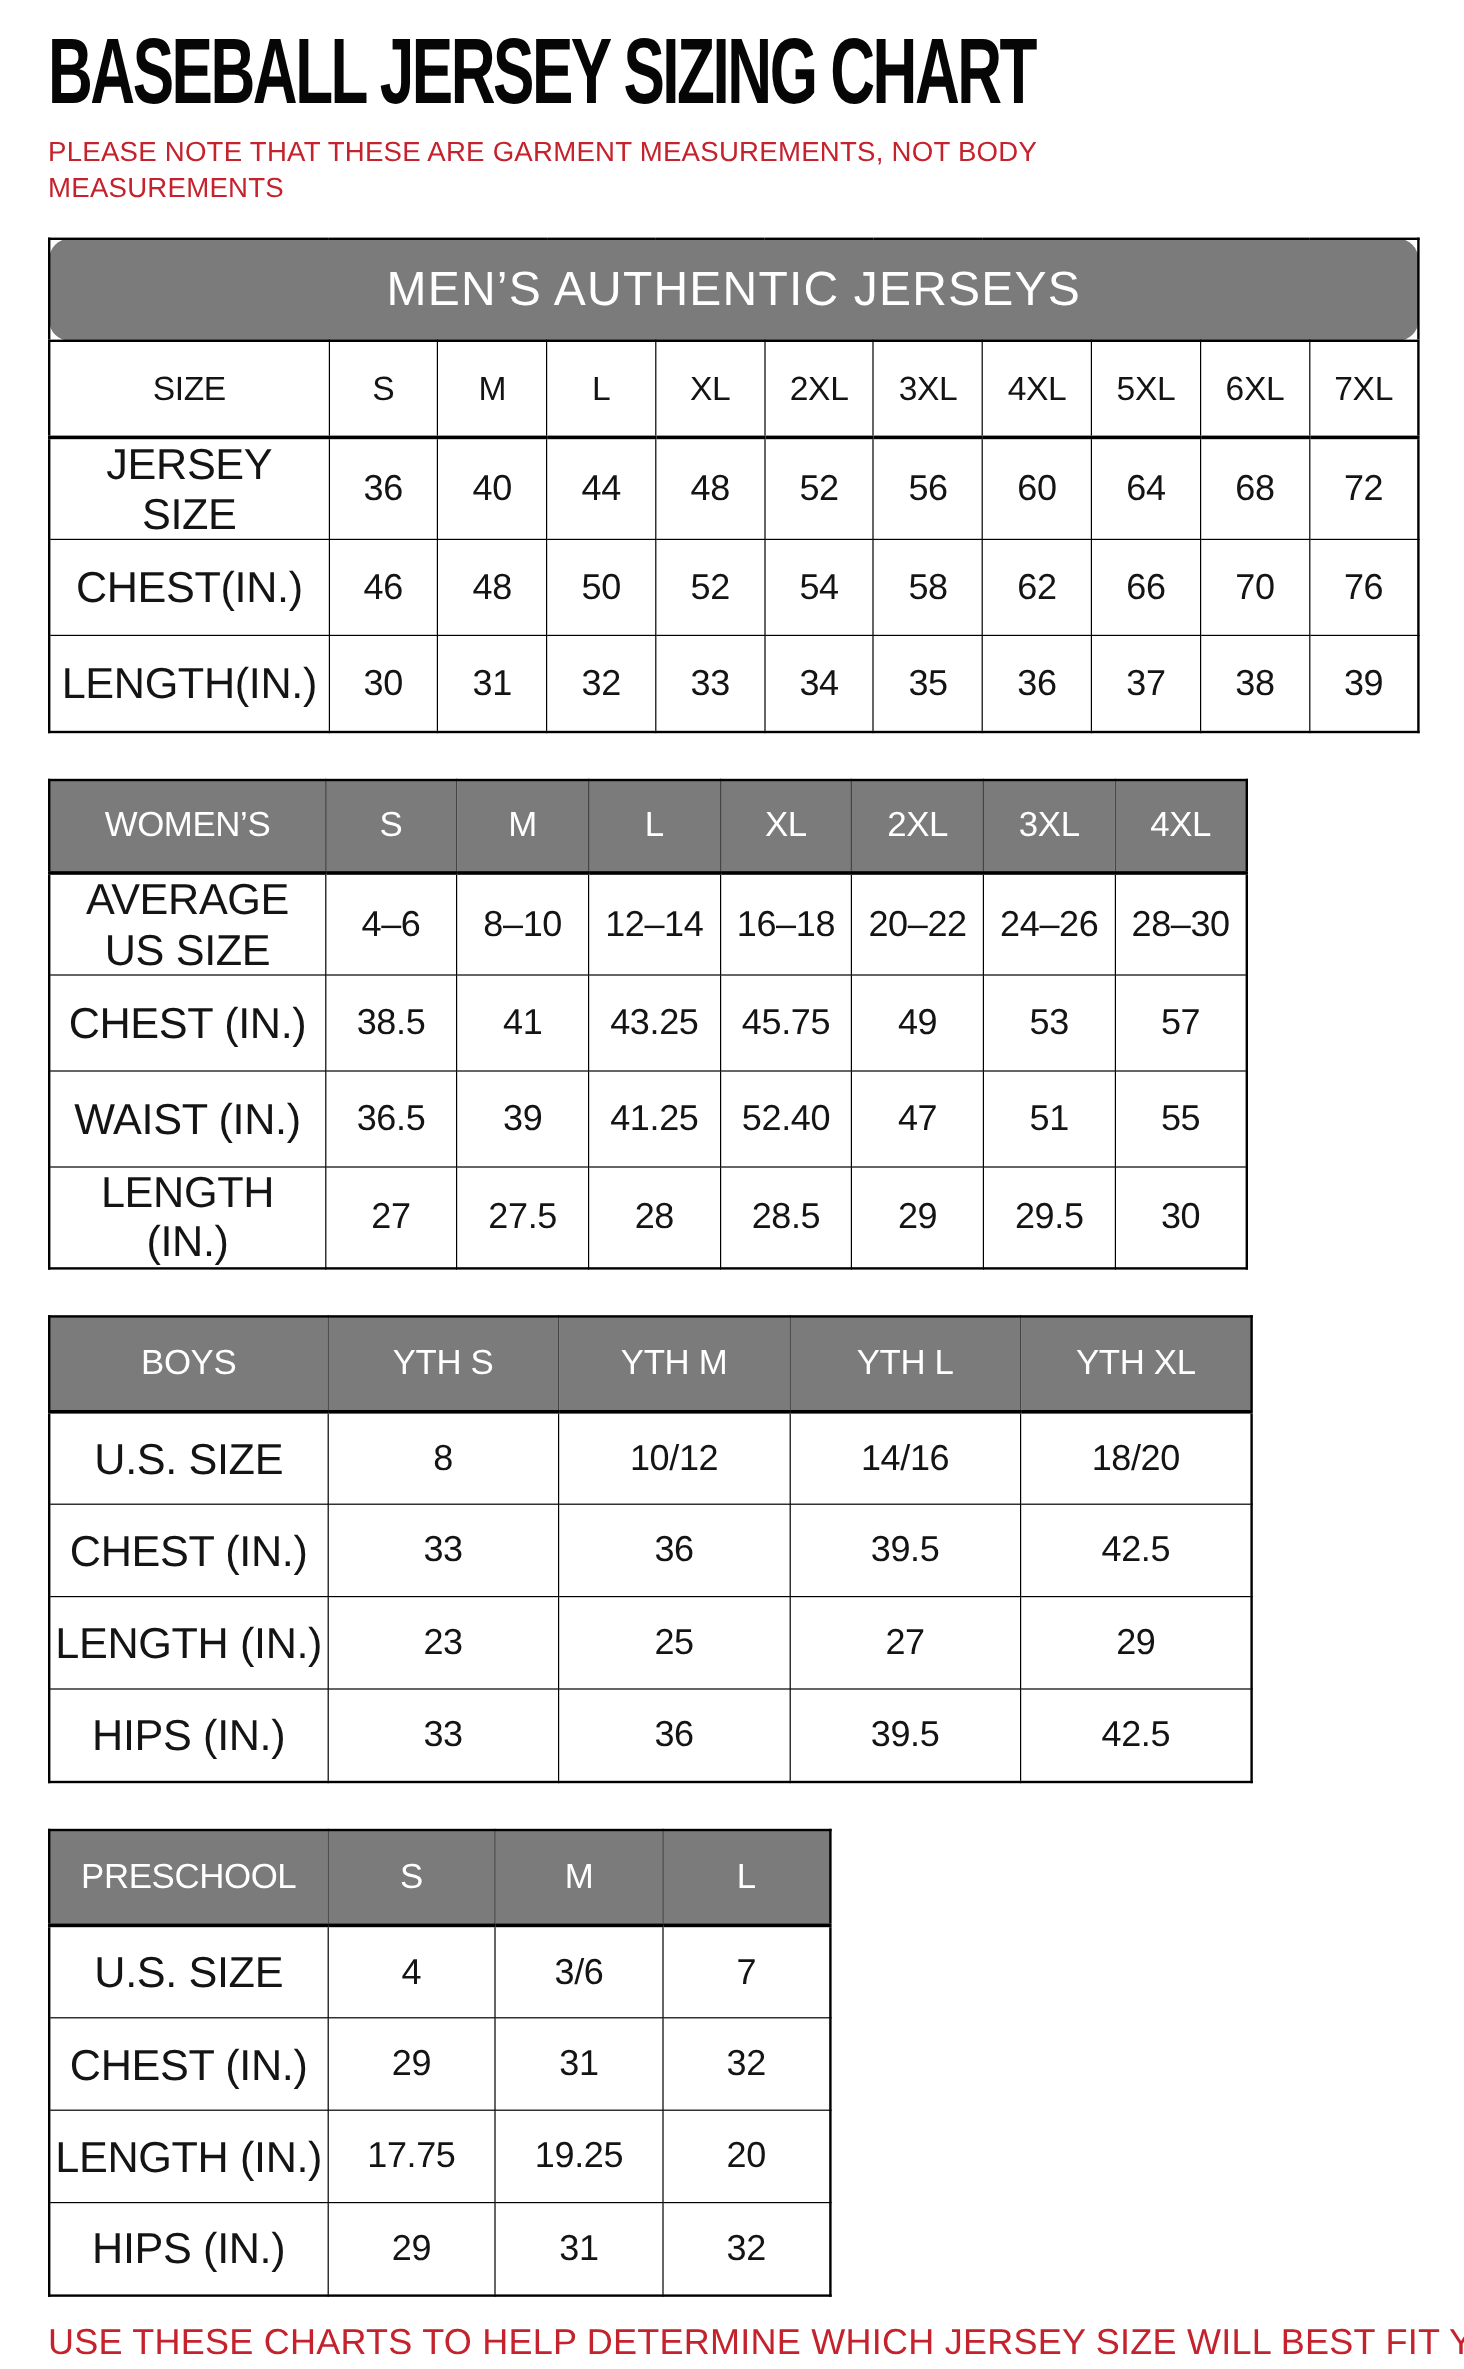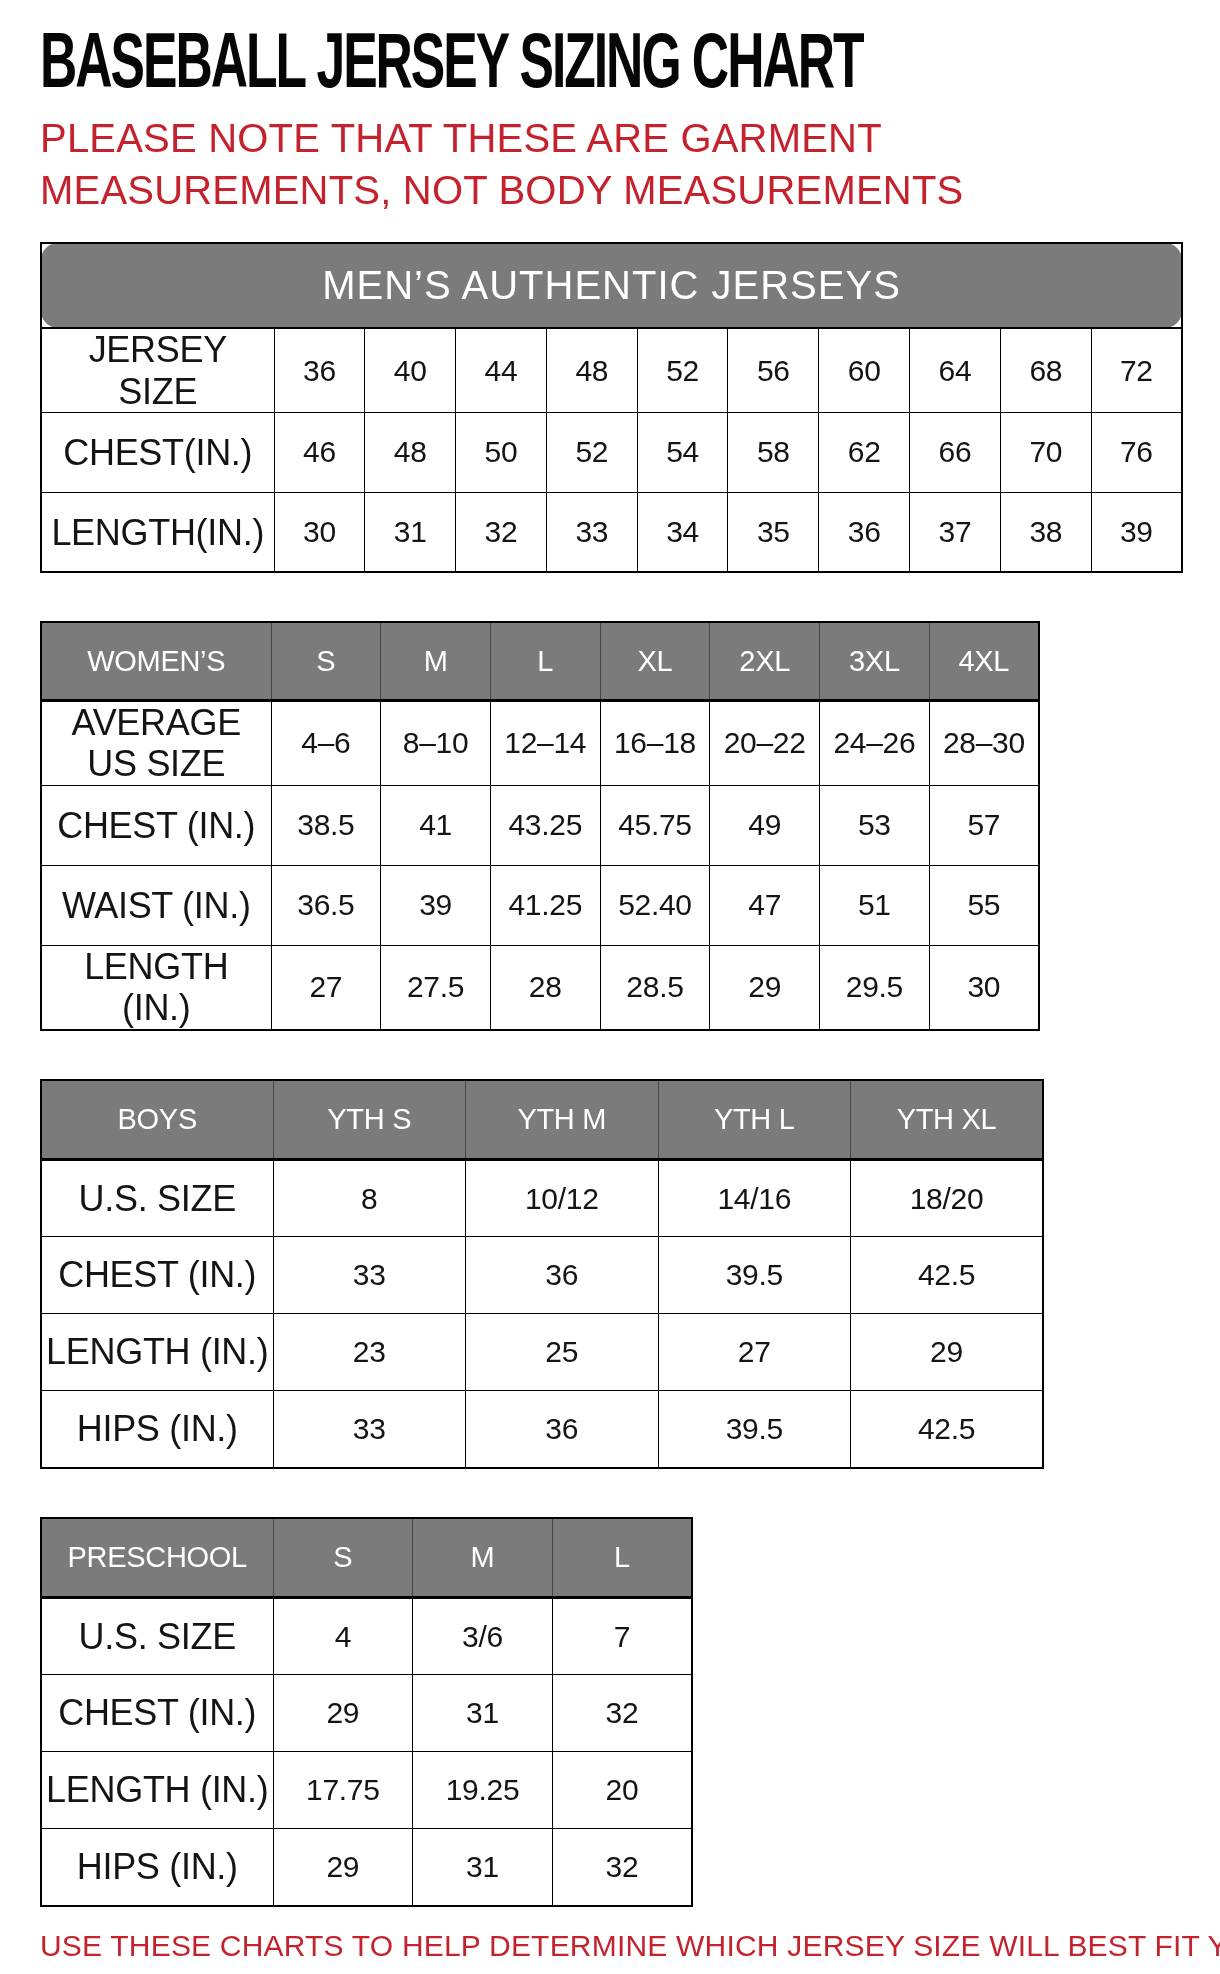--- a/index.html
+++ b/index.html
@@ -24,30 +24,30 @@
     line-height:0.95;
     color:#060606;
     display:inline-block;
     transform:scale(0.68,1.02);
     transform-origin:left top;
     white-space:nowrap;
   }
   .note{
     margin-top:16px;
     width:1005px;
-    font-size:40px;
+    font-size:23px;
     line-height:1.3;
     letter-spacing:0.2px;
     color:var(--red);
   }
   table{
     border-collapse:collapse;
     table-layout:fixed;
     border:2px solid #000;
-    margin-top:48px;
+    margin-top:38px;
   }
   .t-mens{width:1143px;margin-top:26px;}
   .t-womens{width:1000px;}
   .t-boys{width:1004px;}
   .t-preschool{width:653px;}
   .t-mens col.label{width:233px;}
   .t-womens col.label{width:230px;}
   .t-boys col.label{width:232px;}
   .t-preschool col.label{width:232px;}
   th,td{
@@ -127,20 +127,33 @@
       <col>
       <col>
       <col>
       <col>
       <col>
     </colgroup>
     <tbody>
       <tr class="banner-row">
         <td class="banner-cell" colspan="11">MEN’S AUTHENTIC JERSEYS</td>
       </tr>
+      <tr class="header-row">
+        <th>SIZE</th>
+        <th>S</th>
+        <th>M</th>
+        <th>L</th>
+        <th>XL</th>
+        <th>2XL</th>
+        <th>3XL</th>
+        <th>4XL</th>
+        <th>5XL</th>
+        <th>6XL</th>
+        <th>7XL</th>
+      </tr>
       <tr class="body-row">
         <td class="row-label">JERSEY SIZE</td>
         <td class="value-cell">36</td>
         <td class="value-cell">40</td>
         <td class="value-cell">44</td>
         <td class="value-cell">48</td>
         <td class="value-cell">52</td>
         <td class="value-cell">56</td>
         <td class="value-cell">60</td>
         <td class="value-cell">64</td>

